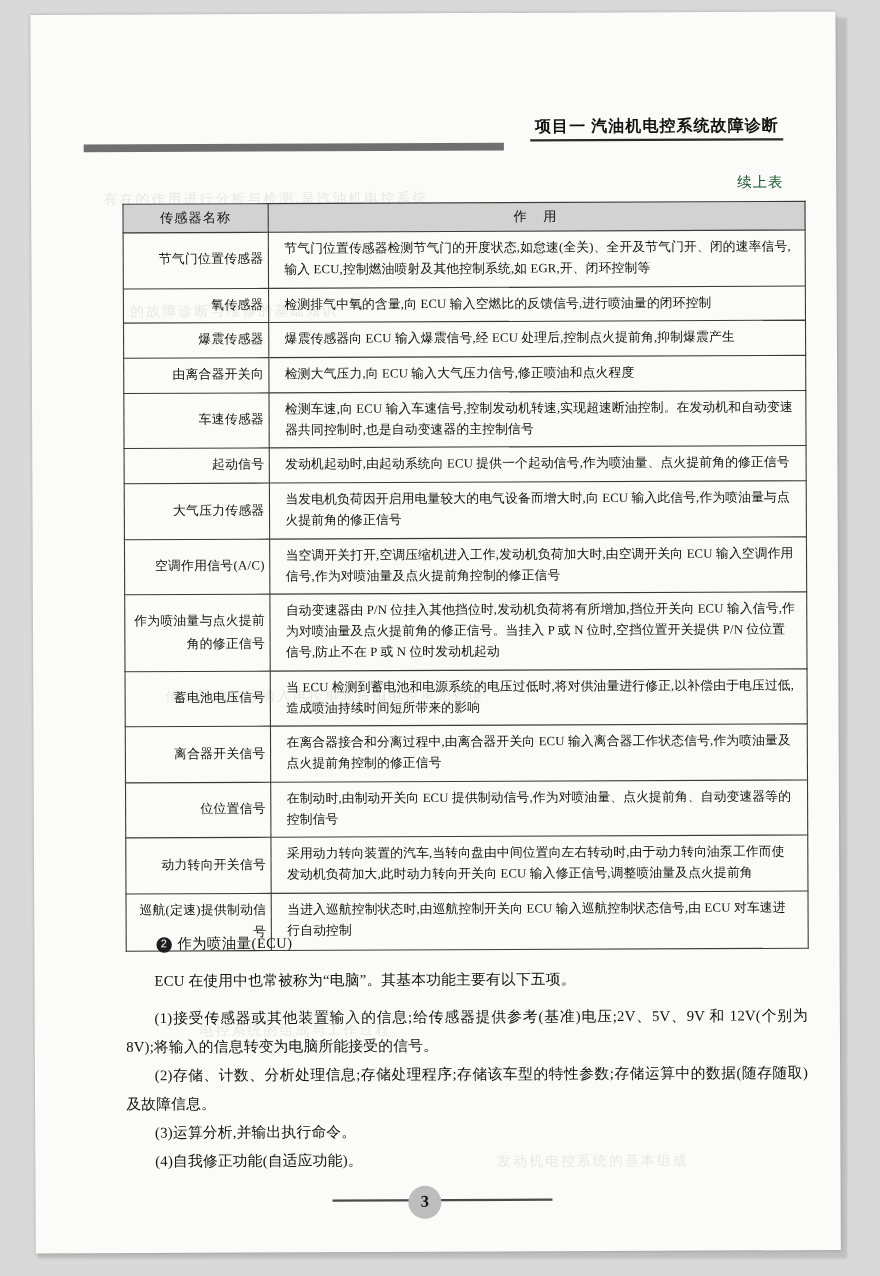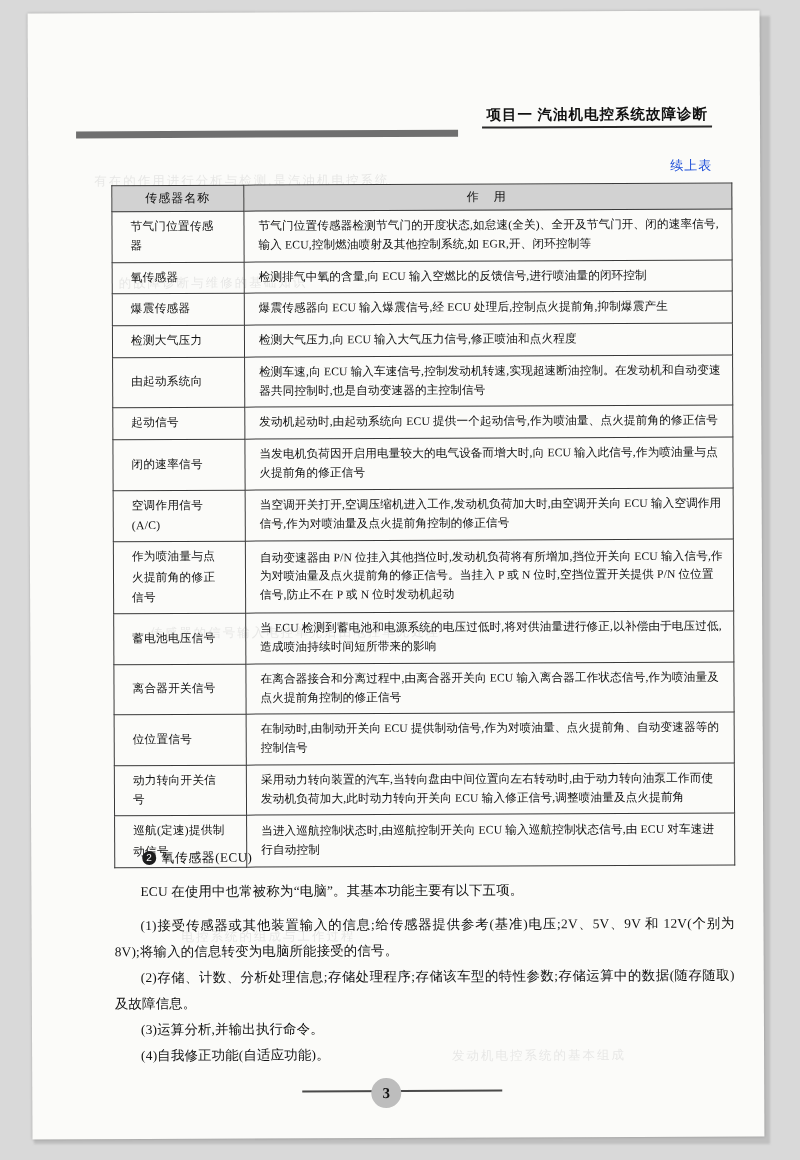--- a/index.html
+++ b/index.html
@@ -73,21 +73,21 @@
     padding: 0 4px 2px 4px;
     border-bottom: 2.2px solid #2b2b2b;
     position: relative;
     top: 2px;
   }
   .continued {
     position: absolute;
     right: 48px;
     top: 146px;
     font-size: 13px;
-    color: #1d4ed8;
+    color: #14532d;
     letter-spacing: 1px;
   }
 
   
   table.sensor-table {
     position: absolute;
     left: 83px;
     top: 172px;
     width: 620px;
     border-collapse: collapse;
@@ -109,22 +109,22 @@
     height: 23px;
     letter-spacing: 1px;
   }
   table.sensor-table thead th.use-col {
     letter-spacing: 6px;
     padding-left: 4px;
   }
   col.c1 { width: 132px; }
   col.c2 { width: 488px; }
   td.name {
-    text-align: left;
-    padding: 5px 18px;
+    text-align: right;
+    padding: 5px 4px;
     letter-spacing: 0.3px;
   }
   td.name.two-line { line-height: 1.75; }
   td.use {
     padding: 6px 9px 6px 14px;
     text-align: left;
     letter-spacing: 0.15px;
   }
 
   
@@ -226,33 +226,33 @@
         </tr>
         <tr>
           <td class="name">氧传感器</td>
           <td class="use">检测排气中氧的含量,向 ECU 输入空燃比的反馈信号,进行喷油量的闭环控制</td>
         </tr>
         <tr>
           <td class="name">爆震传感器</td>
           <td class="use">爆震传感器向 ECU 输入爆震信号,经 ECU 处理后,控制点火提前角,抑制爆震产生</td>
         </tr>
         <tr>
-          <td class="name">检测大气压力</td>
+          <td class="name">由离合器开关向</td>
           <td class="use">检测大气压力,向 ECU 输入大气压力信号,修正喷油和点火程度</td>
         </tr>
         <tr>
-          <td class="name">由起动系统向</td>
+          <td class="name">车速传感器</td>
           <td class="use">检测车速,向 ECU 输入车速信号,控制发动机转速,实现超速断油控制。在发动机和自动变速器共同控制时,也是自动变速器的主控制信号</td>
         </tr>
         <tr>
           <td class="name">起动信号</td>
           <td class="use">发动机起动时,由起动系统向 ECU 提供一个起动信号,作为喷油量、点火提前角的修正信号</td>
         </tr>
         <tr>
-          <td class="name">闭的速率信号</td>
+          <td class="name">大气压力传感器</td>
           <td class="use">当发电机负荷因开启用电量较大的电气设备而增大时,向 ECU 输入此信号,作为喷油量与点火提前角的修正信号</td>
         </tr>
         <tr>
           <td class="name two-line">空调作用信号(A/C)</td>
           <td class="use">当空调开关打开,空调压缩机进入工作,发动机负荷加大时,由空调开关向 ECU 输入空调作用信号,作为对喷油量及点火提前角控制的修正信号</td>
         </tr>
         <tr>
           <td class="name two-line">作为喷油量与点火提前角的修正信号</td>
           <td class="use">自动变速器由 P/N 位挂入其他挡位时,发动机负荷将有所增加,挡位开关向 ECU 输入信号,作为对喷油量及点火提前角的修正信号。当挂入 P 或 N 位时,空挡位置开关提供 P/N 位位置信号,防止不在 P 或 N 位时发动机起动</td>
         </tr>
@@ -273,21 +273,21 @@
           <td class="use">采用动力转向装置的汽车,当转向盘由中间位置向左右转动时,由于动力转向油泵工作而使发动机负荷加大,此时动力转向开关向 ECU 输入修正信号,调整喷油量及点火提前角</td>
         </tr>
         <tr>
           <td class="name two-line">巡航(定速)提供制动信号</td>
           <td class="use">当进入巡航控制状态时,由巡航控制开关向 ECU 输入巡航控制状态信号,由 ECU 对车速进行自动控制</td>
         </tr>
       </tbody>
     </table>
 
     <div class="section-head" style="top:836px;">
-      <span class="badge">2</span><span>氧传感器(ECU)</span>
+      <span class="badge">2</span><span>作为喷油量(ECU)</span>
     </div>
 
     <p class="para" style="top:866px;">ECU 在使用中也常被称为“电脑”。其基本功能主要有以下五项。</p>
     <p class="para" style="top:900px;">(1)接受传感器或其他装置输入的信息;给传感器提供参考(基准)电压;2V、5V、9V 和 12V(个别为 8V);将输入的信息转变为电脑所能接受的信号。</p>
     <p class="para" style="top:952px;">(2)存储、计数、分析处理信息;存储处理程序;存储该车型的特性参数;存储运算中的数据(随存随取)及故障信息。</p>
     <p class="para" style="top:1004px;">(3)运算分析,并输出执行命令。</p>
     <p class="para" style="top:1030px;">(4)自我修正功能(自适应功能)。</p>
 
     <div class="footer-rule"></div>
     <div class="page-number">3</div>

